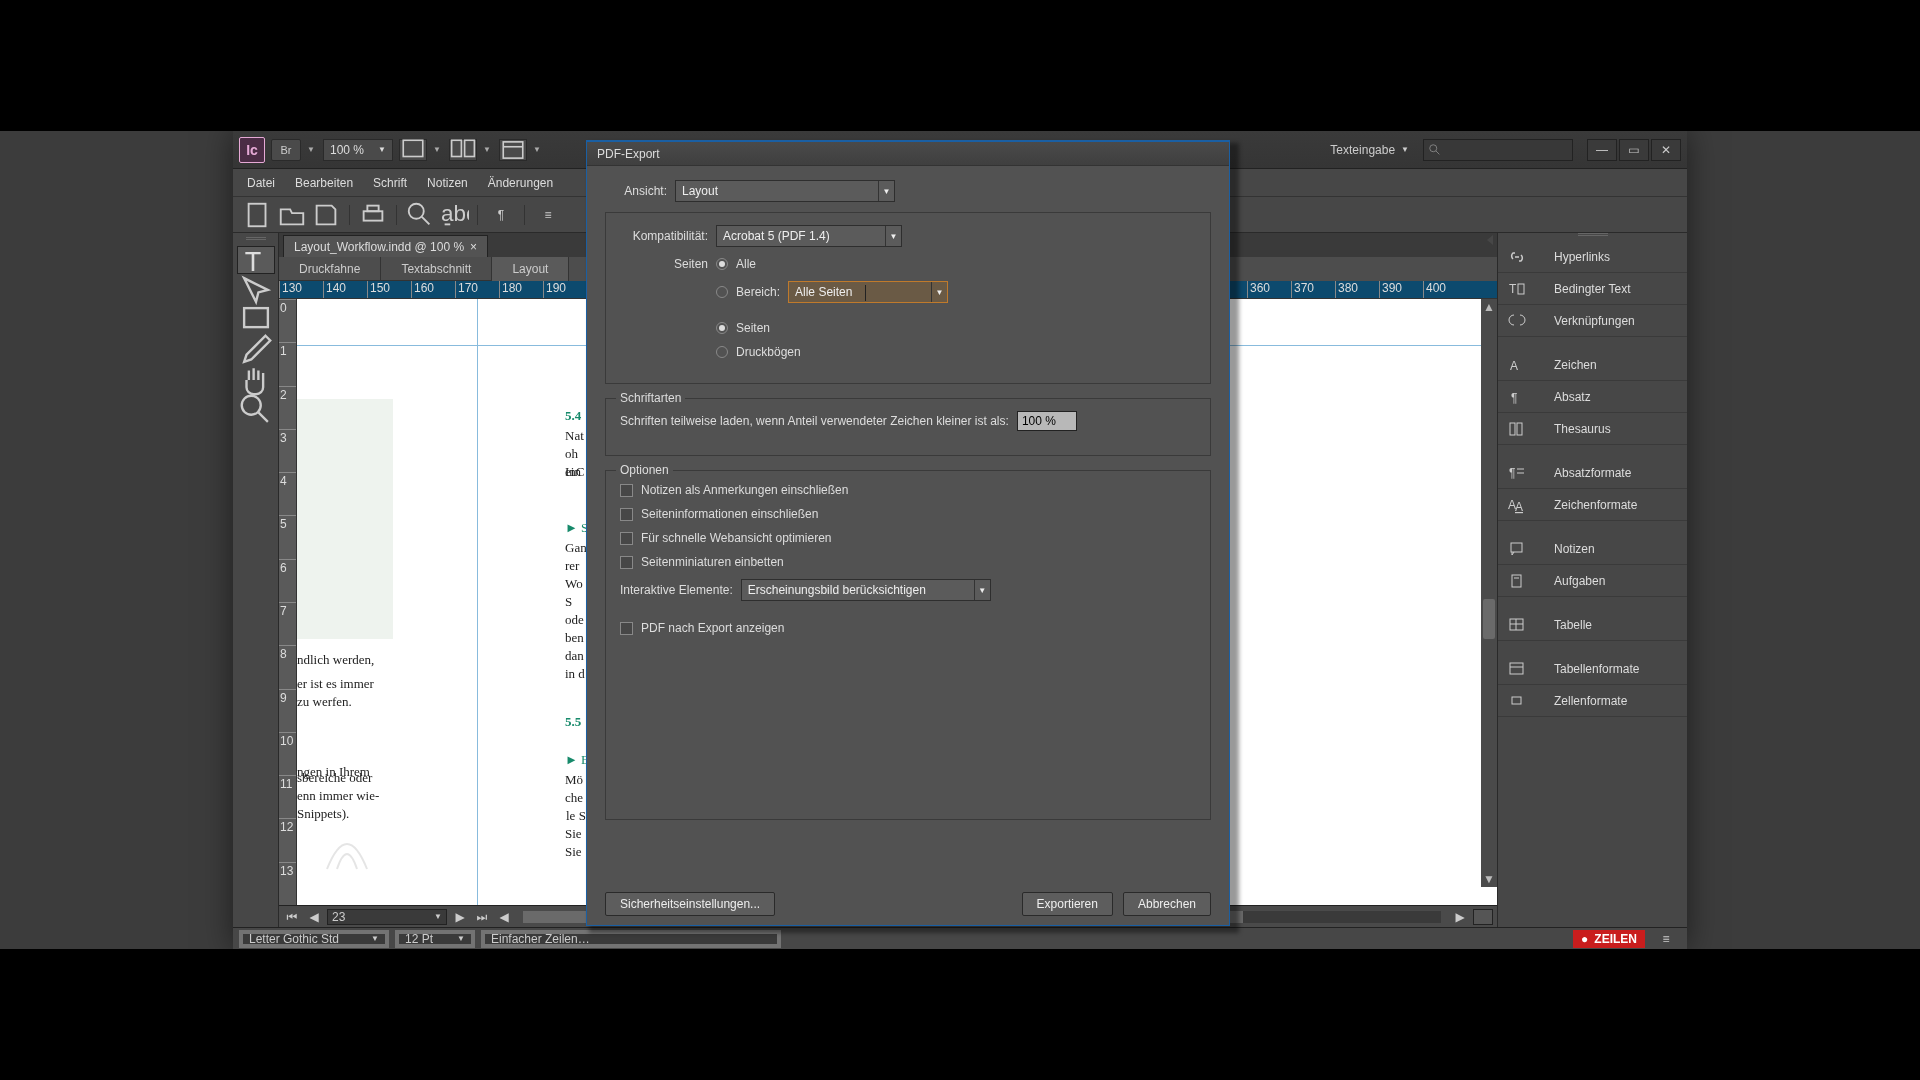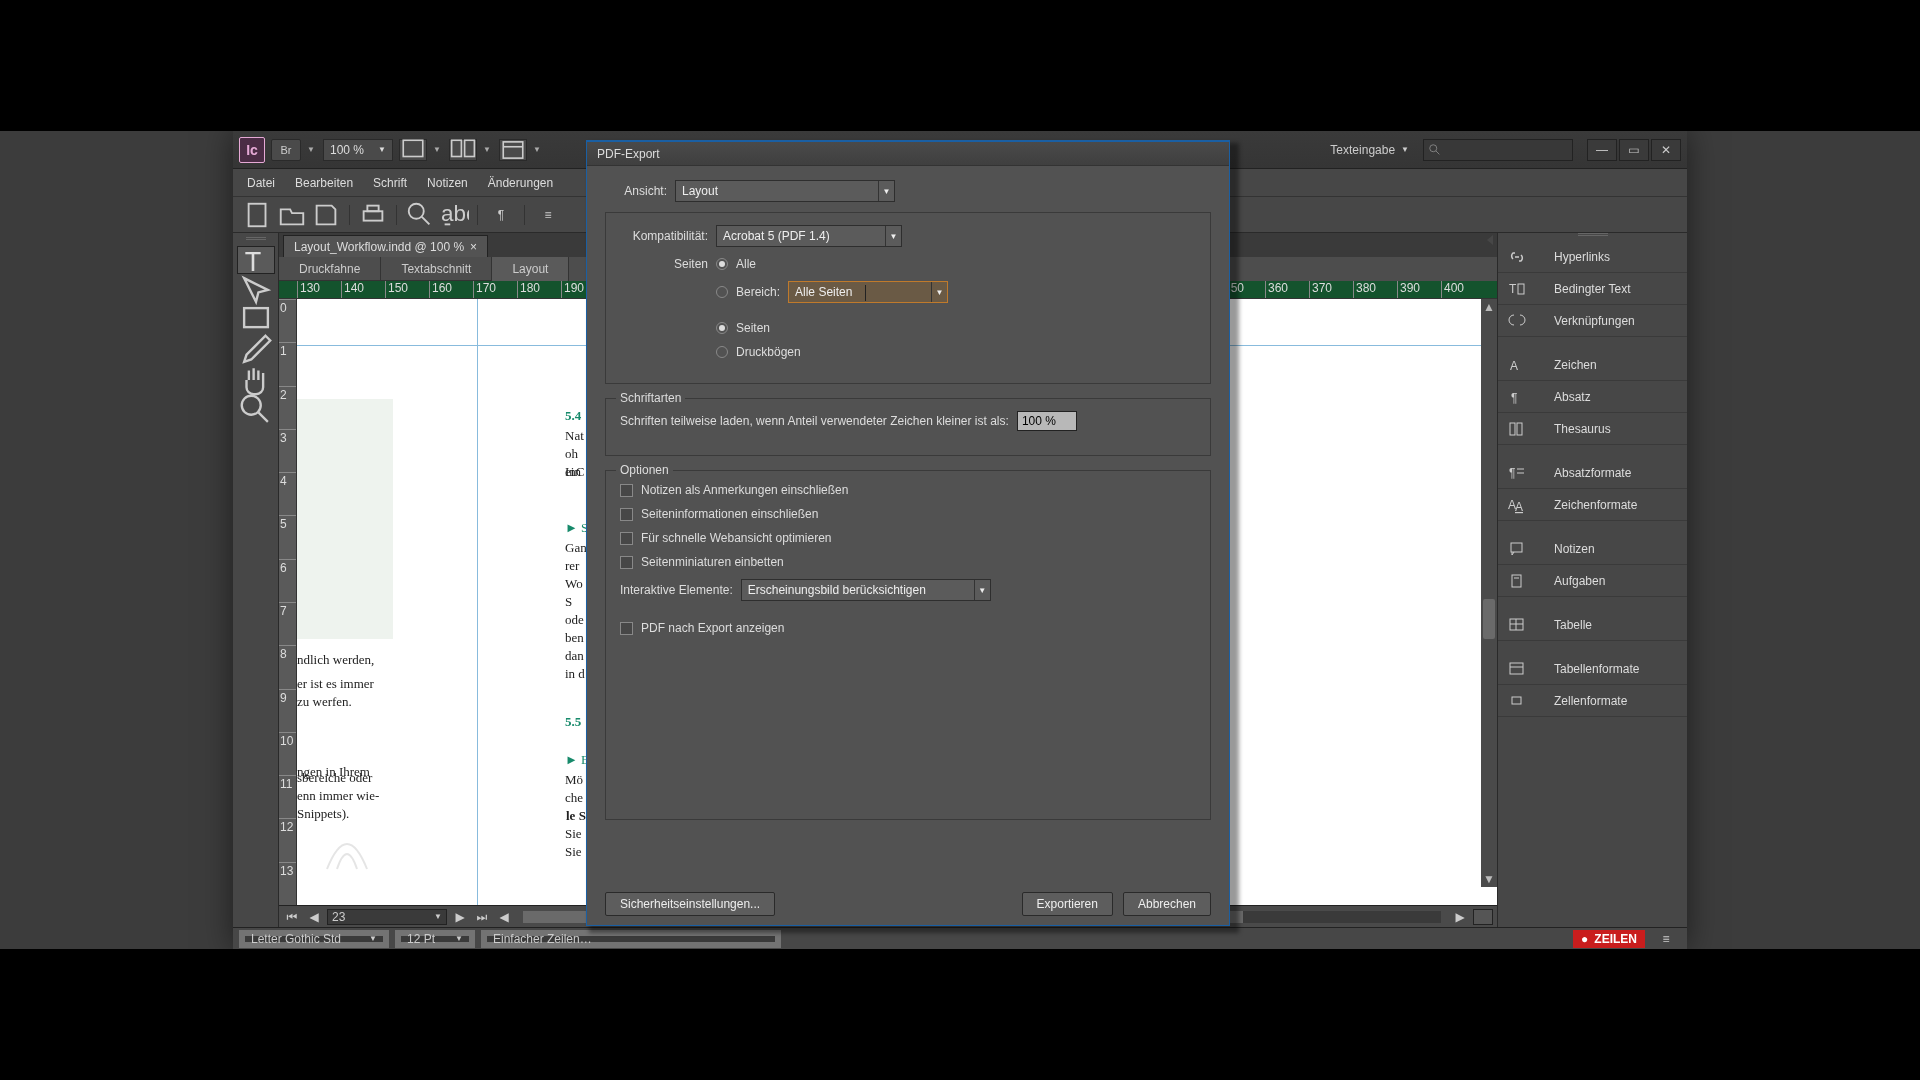--- a/index.html
+++ b/index.html
@@ -36,21 +36,21 @@
 .tool-col .grip::before{content:"";width:20px;border-top:3px double #666;}
 .tool-btn { width:38px; height:28px; display:flex; align-items:center; justify-content:center; color:#ccc; margin:1px 0;}
 .tool-btn.sel{background:#5a5a5a; border:1px solid #222;}
 
 .doc-area { flex:1; display:flex; flex-direction:column; background:#474747; min-width:0;}
 .doc-tabs { height:24px; background:#3a3a3a; display:flex; align-items:flex-end;}
 .doc-tab { background:#535353; height:22px; padding:0 10px; display:flex; align-items:center; color:#ddd; gap:6px; border:1px solid #222; border-bottom:none; margin-left:4px;}
 .mode-tabs { height:24px; background:#4d4d4d; display:flex; }
 .mode-tab { padding:0 20px; height:100%; display:flex; align-items:center; color:#ccc; border-right:1px solid #333; border-bottom:1px solid #333;}
 .mode-tab.act{background:#5a5a5a; border-bottom:none;}
-.ruler-h { height:18px; background:#14532d; border-bottom:1px solid #333; display:flex; font-size:9px; color:#ddd; overflow:hidden; padding-left:18px;}
+.ruler-h { height:18px; background:#0c4a6e; border-bottom:1px solid #333; display:flex; font-size:9px; color:#ddd; overflow:hidden; }
 .ruler-h span{width:44px; border-left:1px solid #888; padding-left:2px;}
 .canvas-wrap{flex:1; display:flex; min-height:0;}
 .ruler-v{width:18px; background:#5a5a5a; border-right:1px solid #333; display:flex; flex-direction:column; font-size:9px; color:#ddd;}
 .ruler-v span{height:44px; border-top:1px solid #888; padding:1px;}
 .canvas { flex:1; background:#474747; position:relative; overflow:hidden;}
 .page { position:absolute; top:0; left:0; width:1200px; height:720px; background:#fff;}
 .page .col-guide{position:absolute; top:0; bottom:0; left:180px; width:1px; background:#8bd;}
 .page .top-guide{position:absolute; left:0; right:0; top:46px; height:1px; background:#8bd;}
 .txt{position:absolute; font-family:Georgia,serif; font-size:13px; color:#222; line-height:1.35;}
 .h5{color:#178a6b; font-weight:bold;}
@@ -70,21 +70,21 @@
 
 .panels { width:190px; background:#474747; border-left:1px solid #2a2a2a; display:flex; flex-direction:column;}
 .panels .grip{height:8px; display:flex; justify-content:center;}
 .panels .grip::before{content:""; width:30px; border-top:3px double #666;}
 .panel-item{height:32px; display:flex; align-items:center; padding:0 10px; gap:28px; color:#ddd; border-bottom:1px solid #3a3a3a;}
 .panel-item svg{width:18px;height:18px; flex-shrink:0;}
 .panel-gap{height:12px;}
 .panel-arrow{position:absolute; left:-11px; top:2px; width:0; height:0; border-top:5px solid transparent; border-bottom:5px solid transparent; border-right:6px solid #474747;}
 
 .statusbar { height:22px; background:#474747; border-top:1px solid #222; display:flex; align-items:center; gap:6px; padding:0 6px;}
-.sb-field{height:18px; background:#3a3a3a; border:6px solid #737373; color:#ccc; display:flex; align-items:center; padding:0 6px; justify-content:space-between;}
+.sb-field{height:18px; background:#3a3a3a; border:4px solid #737373; color:#ccc; display:flex; align-items:center; padding:0 6px; justify-content:space-between;}
 .red-chip{background:#c91d1d; color:#fff; font-weight:bold; padding:0 8px; height:18px; display:flex; align-items:center; gap:6px;}
 
 .dialog-shadow{position:absolute; top:143px; left:589px; width:650px; height:790px; background:rgba(0,0,0,.4); filter:blur(2px); z-index:9;}
 .dialog{position:absolute; top:140px; left:586px; width:644px; height:786px; background:#525252; border:1px solid #1a5fa3; border-top:2px solid #1a5fa3; z-index:10; display:flex; flex-direction:column;}
 .dlg-title{height:24px; background:linear-gradient(#4a4a4a,#3f3f3f); color:#ddd; padding:0 10px; display:flex; align-items:center; border-bottom:1px solid #333;}
 .dlg-body{flex:1; padding:14px 18px; color:#ddd; overflow:auto;}
 .row{display:flex; align-items:center; margin-bottom:10px;}
 .lbl{text-align:right; padding-right:8px;}
 .combo{height:22px; background:#5b5b5b; border:1px solid #2e2e2e; display:flex; align-items:center; padding:0 6px; justify-content:space-between; color:#eee;}
 .combo .ar{width:16px; height:100%; border-left:1px solid #333; display:flex; align-items:center; justify-content:center; margin-right:-6px;}
@@ -317,21 +317,21 @@
             <div class="txt" style="left:268px;top:330px;">ben</div>
             <div class="txt" style="left:268px;top:348px;">dan</div>
             <div class="txt" style="left:268px;top:366px;">in d</div>
             <div class="txt" style="left:0px;top:352px;">ndlich werden,</div>
             <div class="txt" style="left:0px;top:376px;">er ist es immer</div>
             <div class="txt" style="left:0px;top:394px;">zu werfen.</div>
             <div class="txt h5" style="left:268px;top:414px;">5.5</div>
             <div class="txt bullet" style="left:268px;top:452px;">► E</div>
             <div class="txt" style="left:268px;top:472px;">Mö</div>
             <div class="txt" style="left:268px;top:490px;">che</div>
-            <div class="txt" style="left:269px;top:508px;font-weight:bold;">le S</div>
+            <div class="txt" style="left:269px;top:508px;">le S</div>
             <div class="txt" style="left:268px;top:526px;">Sie</div>
             <div class="txt" style="left:268px;top:544px;">Sie</div>
             <div class="txt" style="left:0px;top:464px;font-family:Liberation Serif, serif;">ngen in Ihrem</div>
             <div class="txt" style="left:0px;top:470px;">sbereiche oder</div>
             <div class="txt" style="left:0px;top:488px;">enn immer wie-</div>
             <div class="txt" style="left:0px;top:506px;">Snippets).</div>
             <svg class="watermark" style="left:10px;top:510px;" width="80" height="80" viewBox="0 0 80 80">
                 <path d="M20 60 Q40 10 60 60 M30 60 Q40 30 50 60" fill="none" stroke="#555" stroke-width="2"></path>
               </svg>
           </div>

